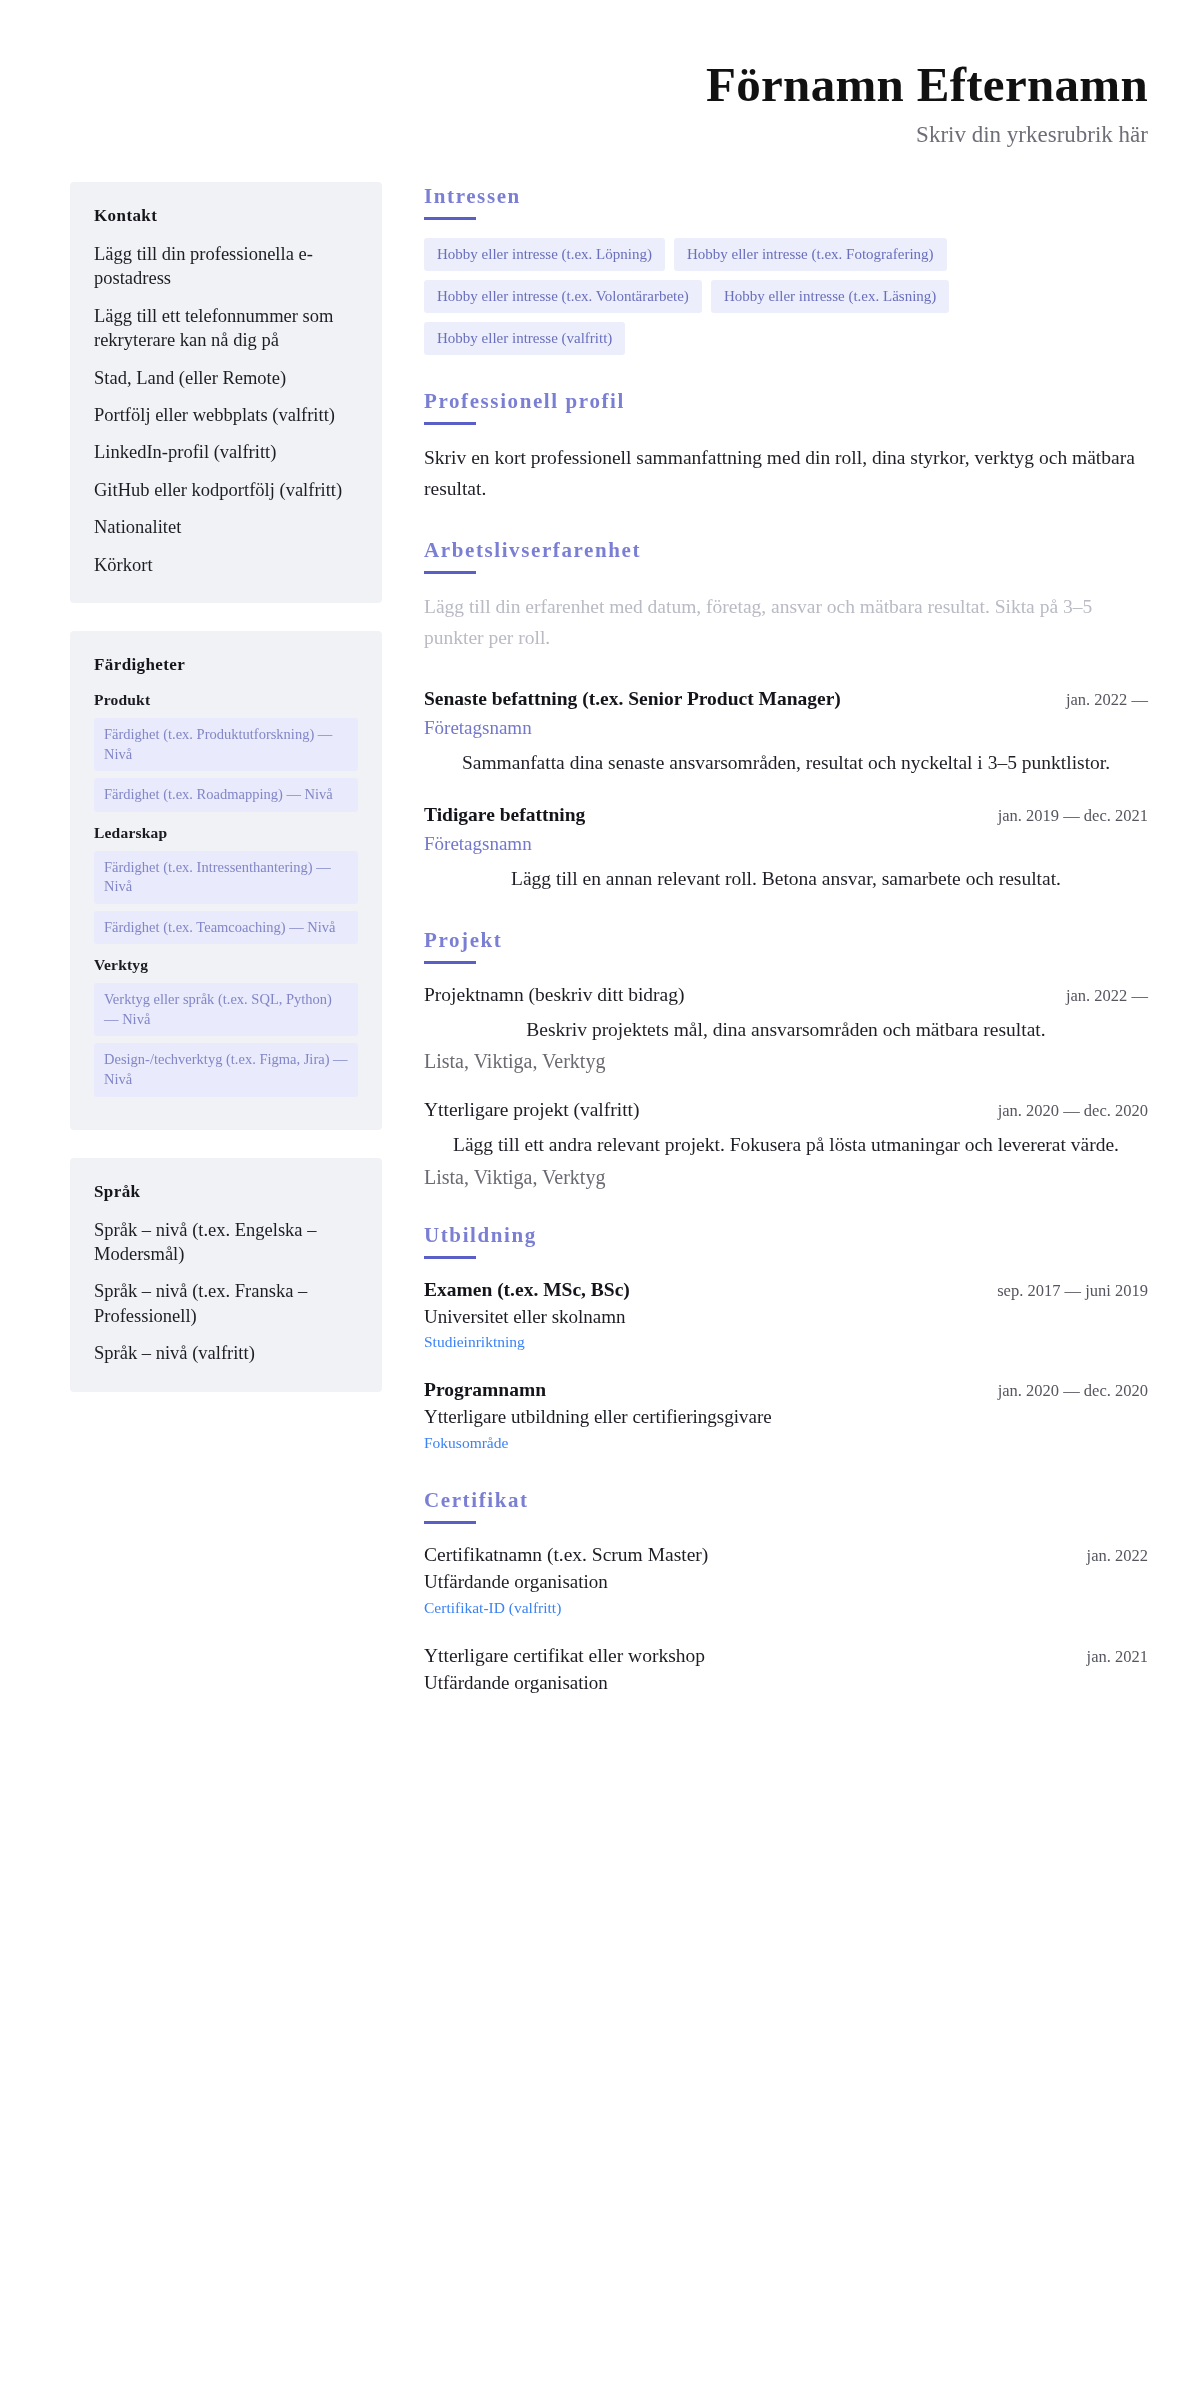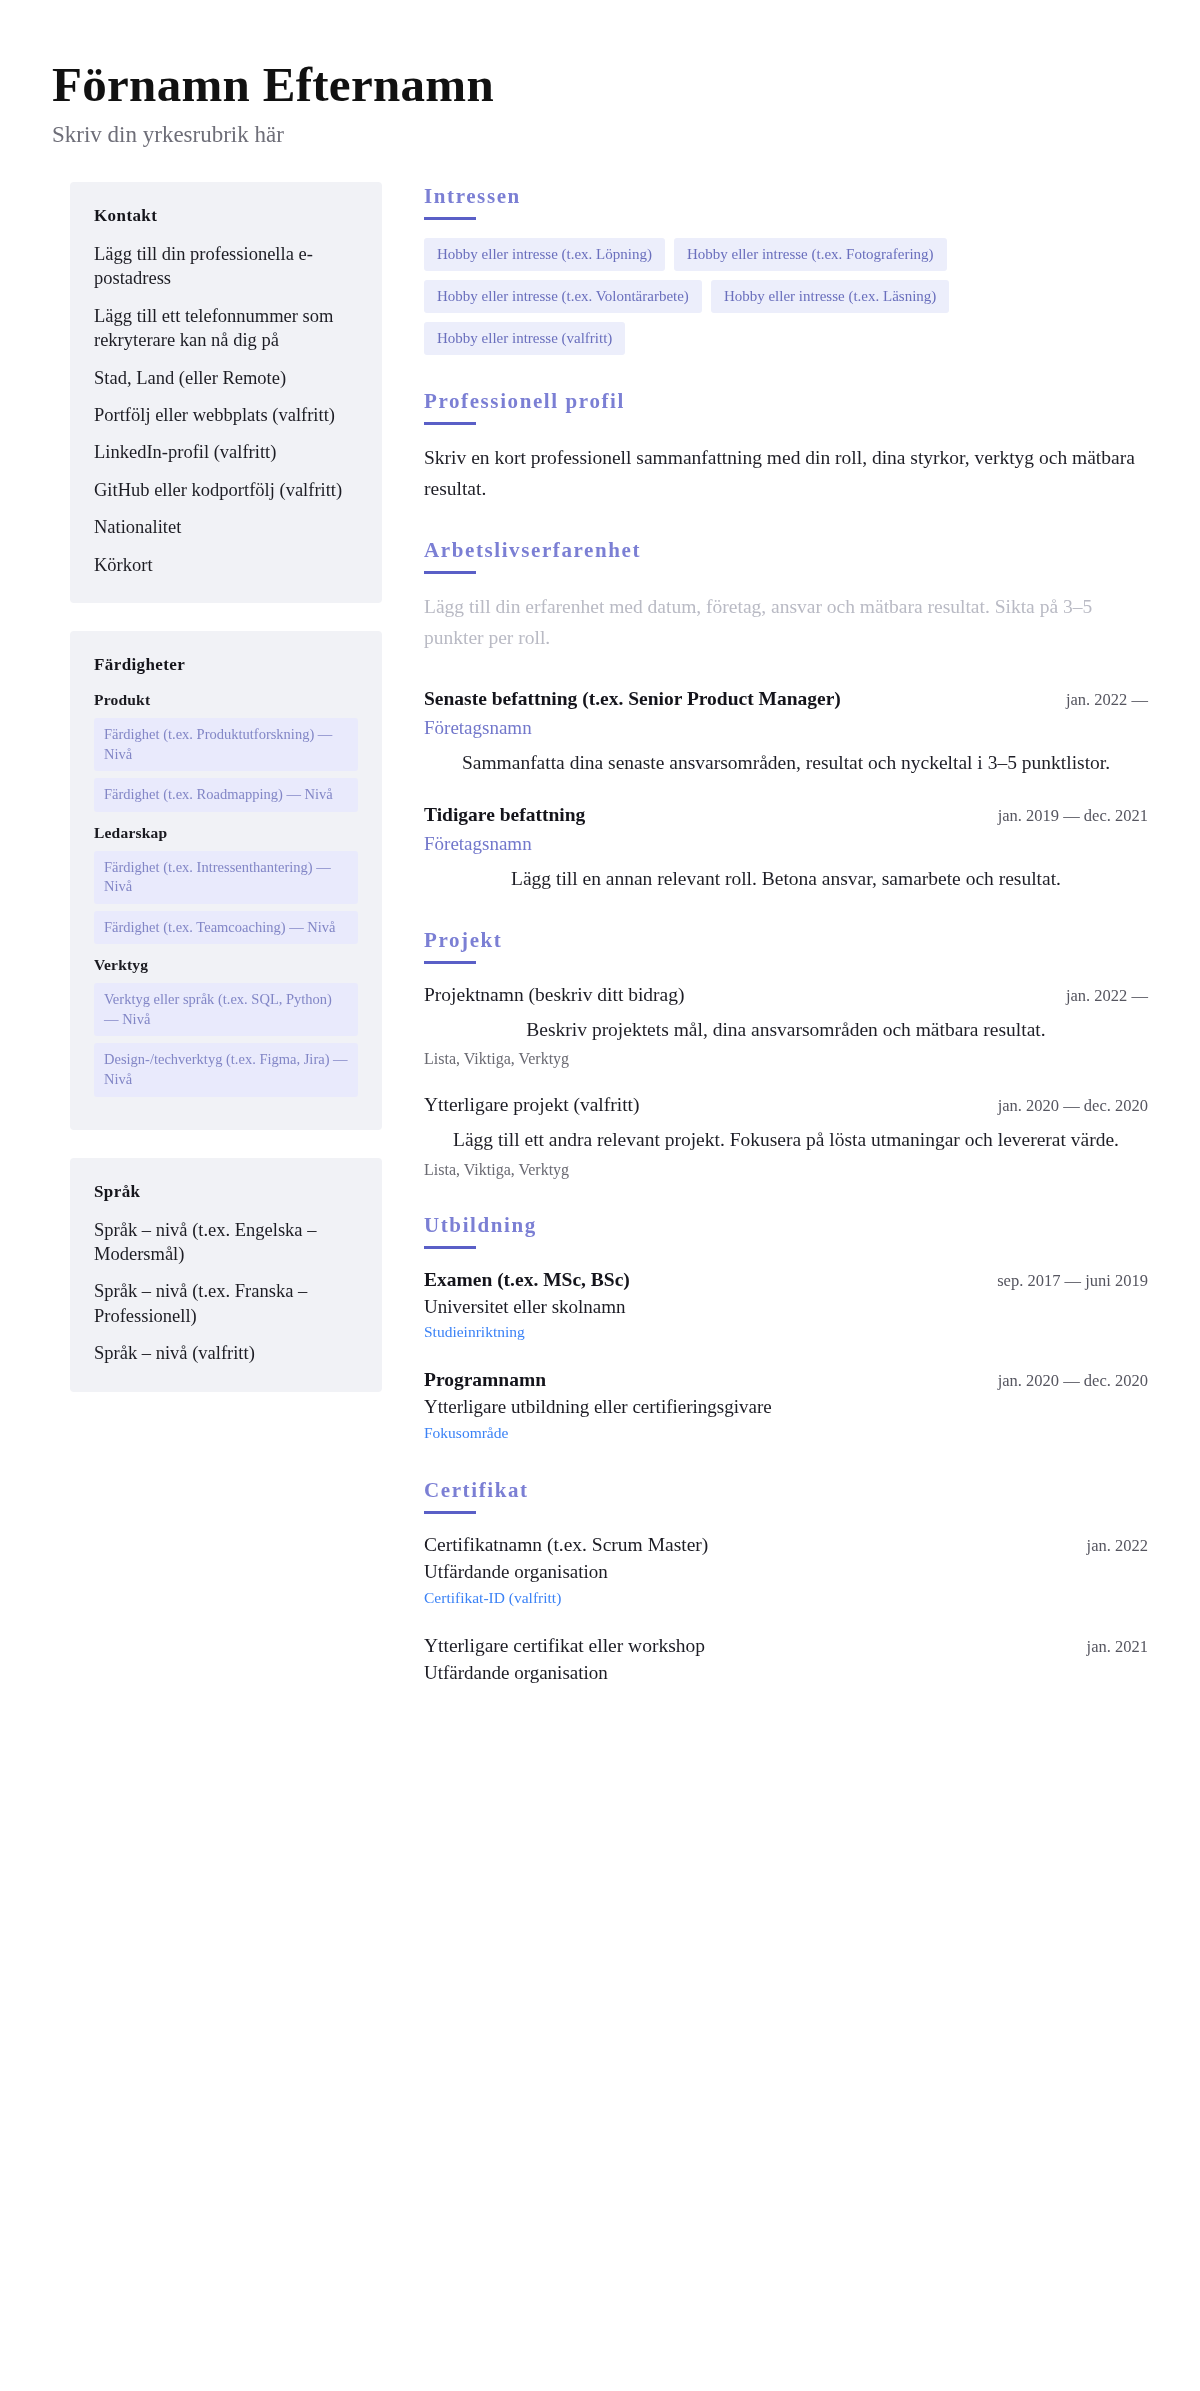--- a/index.html
+++ b/index.html
@@ -15,21 +15,21 @@
     color: #1a1a1a;
     -webkit-font-smoothing: antialiased;
   }
   .page {
     width: 1200px;
     padding: 40px 52px 60px 52px;
   }
 
   
   .header {
-    text-align: left;
+    text-align: right;
     margin-top: 18px;
     margin-bottom: 34px;
   }
   .header-name {
     font-size: 49px;
     font-weight: bold;
     letter-spacing: 0.3px;
     line-height: 1.1;
     color: #111111;
     margin: 0 0 10px 0;
@@ -201,21 +201,21 @@
     line-height: 1.35;
   }
   .entry-desc {
     font-size: 19.5px;
     color: #1f1f27;
     line-height: 1.55;
     margin-top: 7px;
     text-align: center;
   }
   .entry-tags {
-    font-size: 16px;
+    font-size: 20px;
     color: #6a6a72;
     margin-top: 5px;
   }
 </style>
 </head>
 <body>
 
 <div class="page">
 
   <div class="header">

